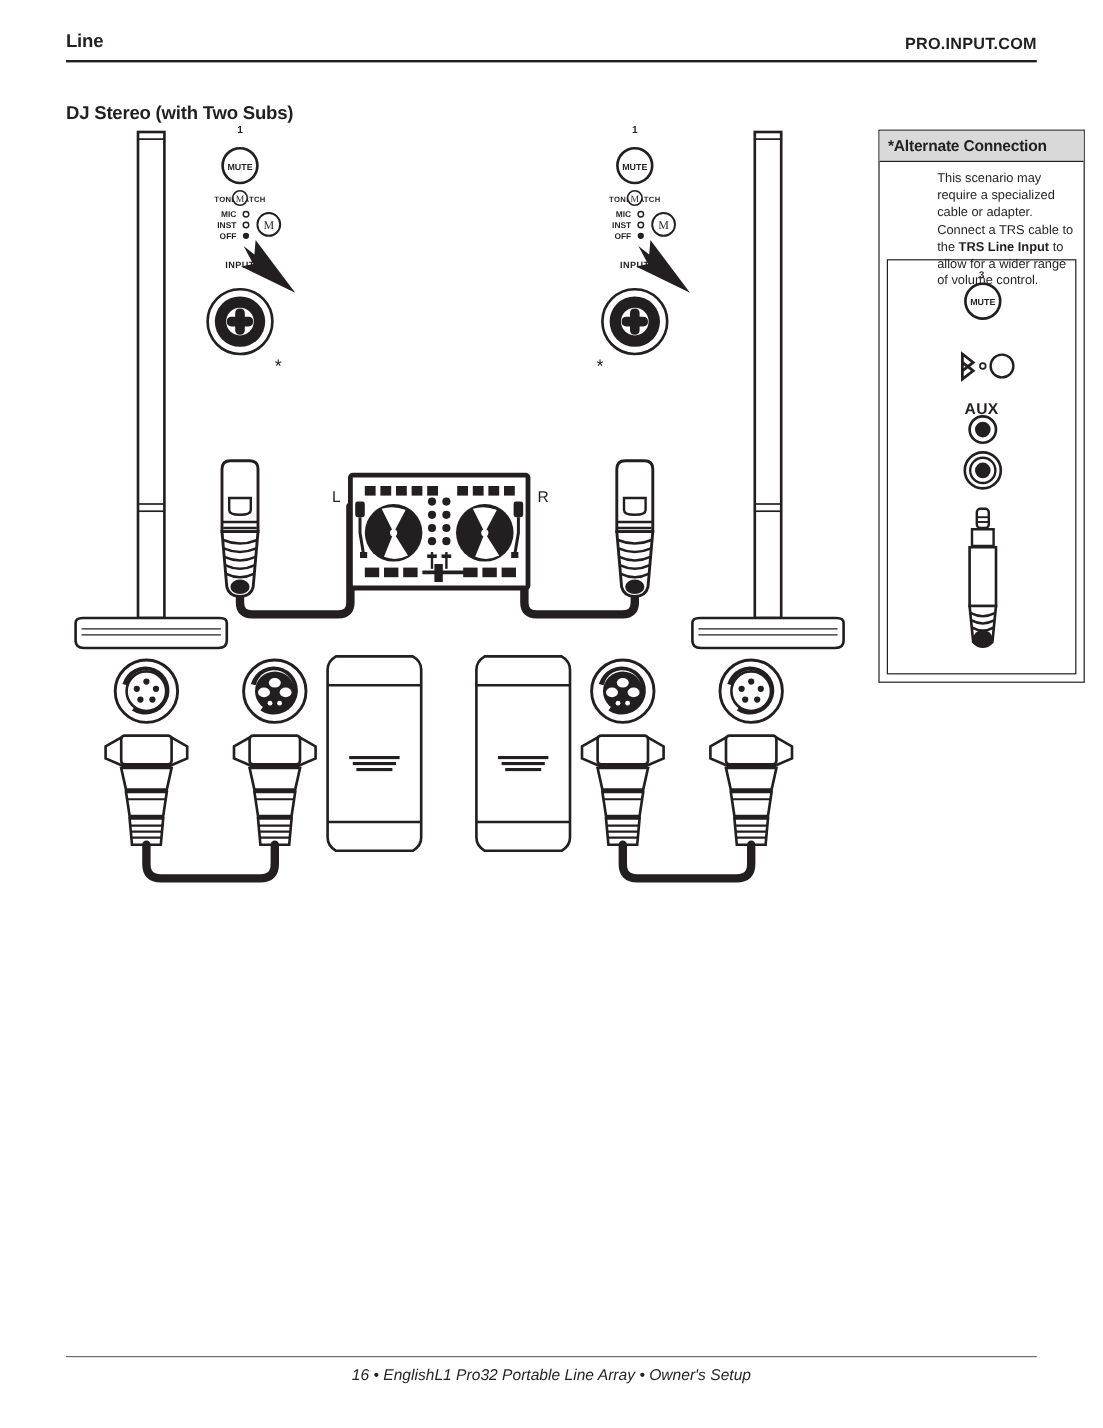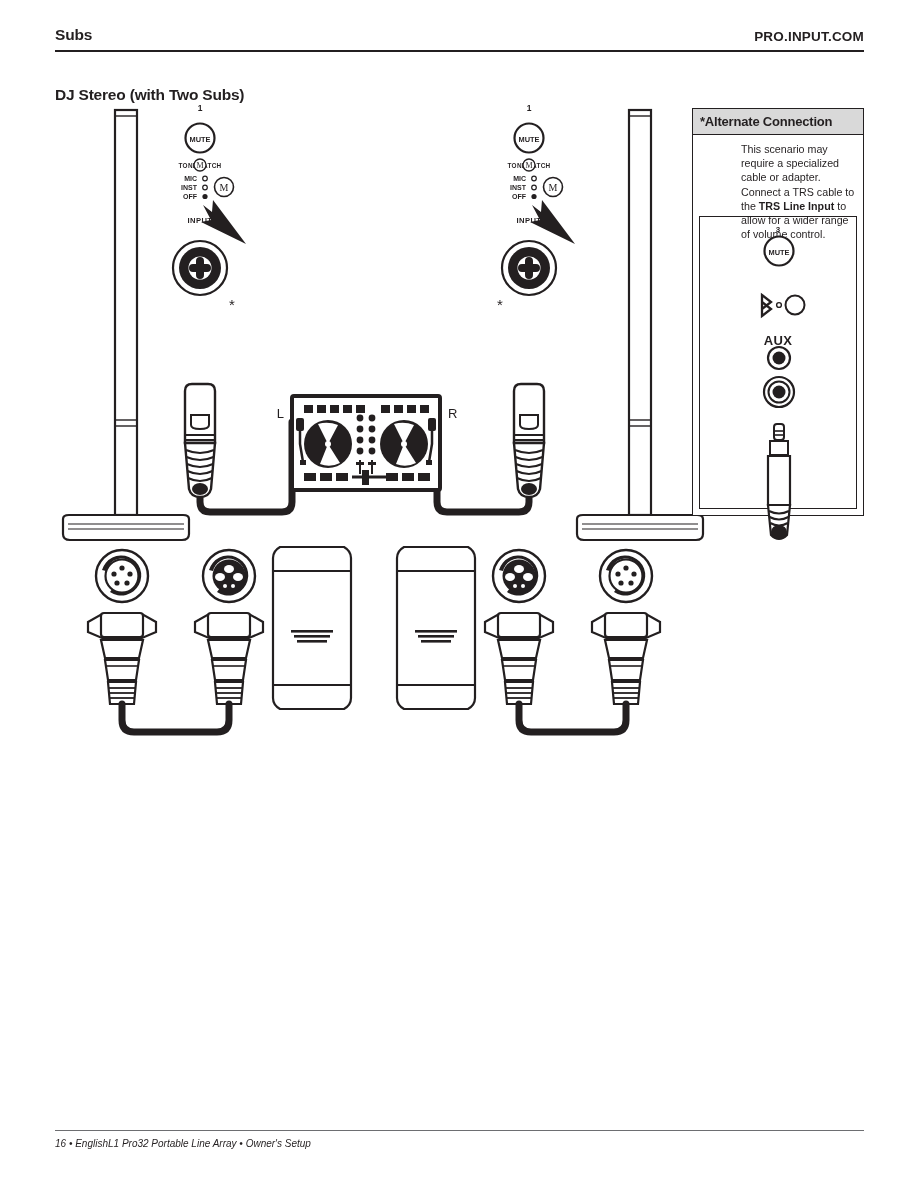--- a/index.html
+++ b/index.html
@@ -20,31 +20,31 @@
   .header-rule{position:absolute;left:55px;top:50px;width:809px;height:2px;background:#231f20;}
 
   .section-title{
     position:absolute;left:55px;top:65px;font-size:15.5px;font-weight:bold;letter-spacing:-.2px;margin-top:21px;
   }
 
   
   .footer-rule{position:absolute;left:55px;top:1130px;width:809px;height:1px;background:#6d6e71;}
   .footer{
     position:absolute;left:55px;top:1138px;width:809px;
-    display:flex;justify-content:flex-start;
-    font-size:10px;font-style:italic;color:#231f20;
+    display:flex;justify-content:center;
+    font-size:13px;font-style:italic;color:#231f20;
   }
 
   
   .diagram{position:absolute;left:0;top:92px;width:919px;height:680px;}
   .diagram svg{display:block;}
 
   
   .alt-panel{
-    position:absolute;left:692px;top:108px;width:172px;height:408px;
+    position:absolute;left:732px;top:108px;width:172px;height:461px;
     border:1.6px solid #231f20;background:#ffffff;box-sizing:border-box;
   }
   .alt-head{
     height:25px;background:#d9d9d9;border-bottom:1.6px solid #231f20;
     display:flex;align-items:center;padding-left:7px;
     font-size:13px;font-weight:bold;letter-spacing:-.2px;
   }
   .alt-body{
     padding:7px 8px 6px 8px;font-size:10.7px;line-height:1.33;color:#231f20;margin-left:40px;
   }
@@ -61,21 +61,21 @@
     position:absolute;top:116px;left:0;right:0;text-align:center;
     font-size:13px;font-weight:bold;letter-spacing:.3px;
   }
 </style>
 </head>
 <body>
 
 <div class="page">
 
   <div class="header">
-    <div class="header-left">Subs</div>
+    <div class="header-left">Line</div>
     <div class="header-right">PRO.INPUT.COM</div>
   </div>
   <div class="header-rule"></div>
 
   <div class="section-title">DJ Stereo (with Two Subs)</div>
 
   <div class="diagram">
   <svg width="919" height="680" viewBox="0 0 919 680" xmlns="http://www.w3.org/2000/svg">
     <defs>
       <g id="tower">

